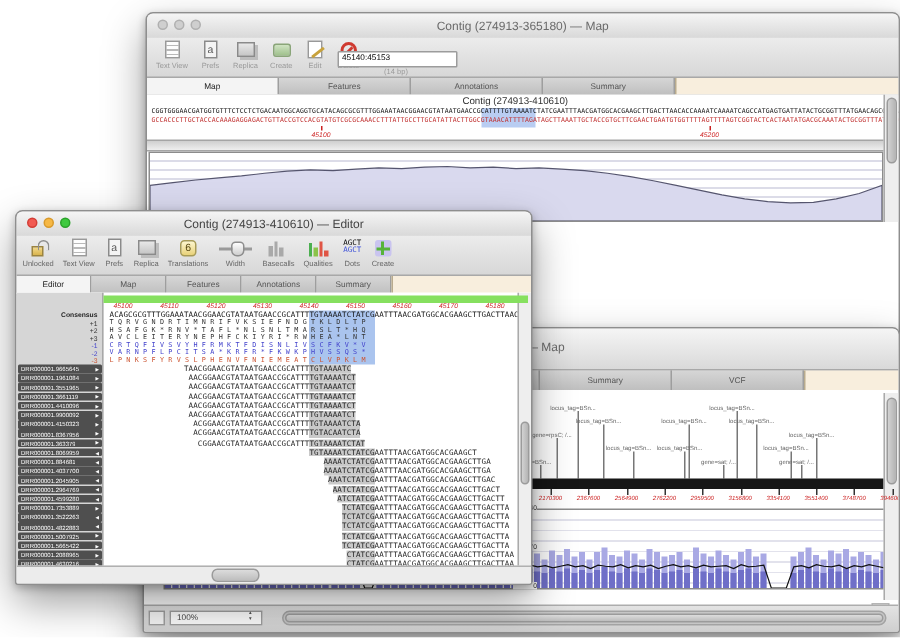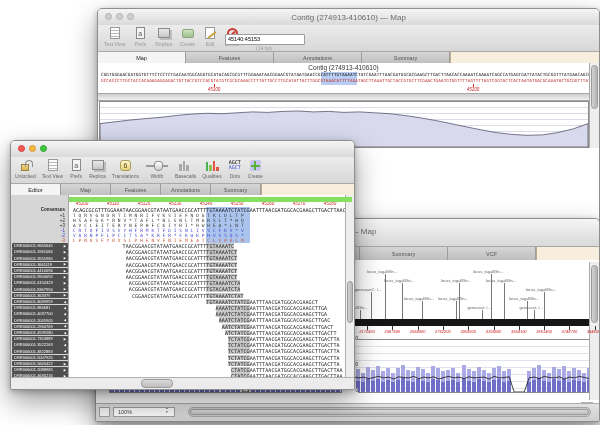--- a/index.html
+++ b/index.html
@@ -78,21 +78,21 @@
 
 <div id="canvas">
 
   <div class="window dim" style="left:97px;top:8px;width:501px;height:226px;z-index:1;">
     <div class="titlebar" style="height:16px;">
       <div class="lights">
         <span class="light"></span>
         <span class="light"></span>
         <span class="light"></span>
       </div>
-      <div class="title" style="top:4px;">Contig (274913-410610) — Map</div>
+      <div class="title" style="top:4px;">Contig (274913-365180) — Map</div>
     </div>
     <div class="toolbar" style="top:16px;height:26px;padding-left:6px;gap:8px;">
         <div class="tb-item">
           <div class="tb-ic">
             <div class="ic-doc"></div>
           </div>
           <div class="tb-label">Text View</div>
         </div>
         <div class="tb-item">
           <div class="tb-ic">
@@ -440,20 +440,21 @@
       </div>
   </div>
 
   <div class="window" style="left:10px;top:140px;width:343px;height:248px;z-index:3;">
     <div class="titlebar" style="height:16px;">
       <div class="lights">
         <span class="light red"></span>
         <span class="light yellow"></span>
         <span class="light green"></span>
       </div>
+      <div class="title" style="top:4px;color:#444;">Contig (274913-410610) — Editor</div>
     </div>
     <div class="toolbar" style="top:16px;height:26px;padding-left:4px;gap:6px;">
         <div class="tb-item">
           <div class="tb-ic">
             <div class="ic-lock"></div>
           </div>
           <div class="tb-label">Unlocked</div>
         </div>
         <div class="tb-item">
           <div class="tb-ic">

